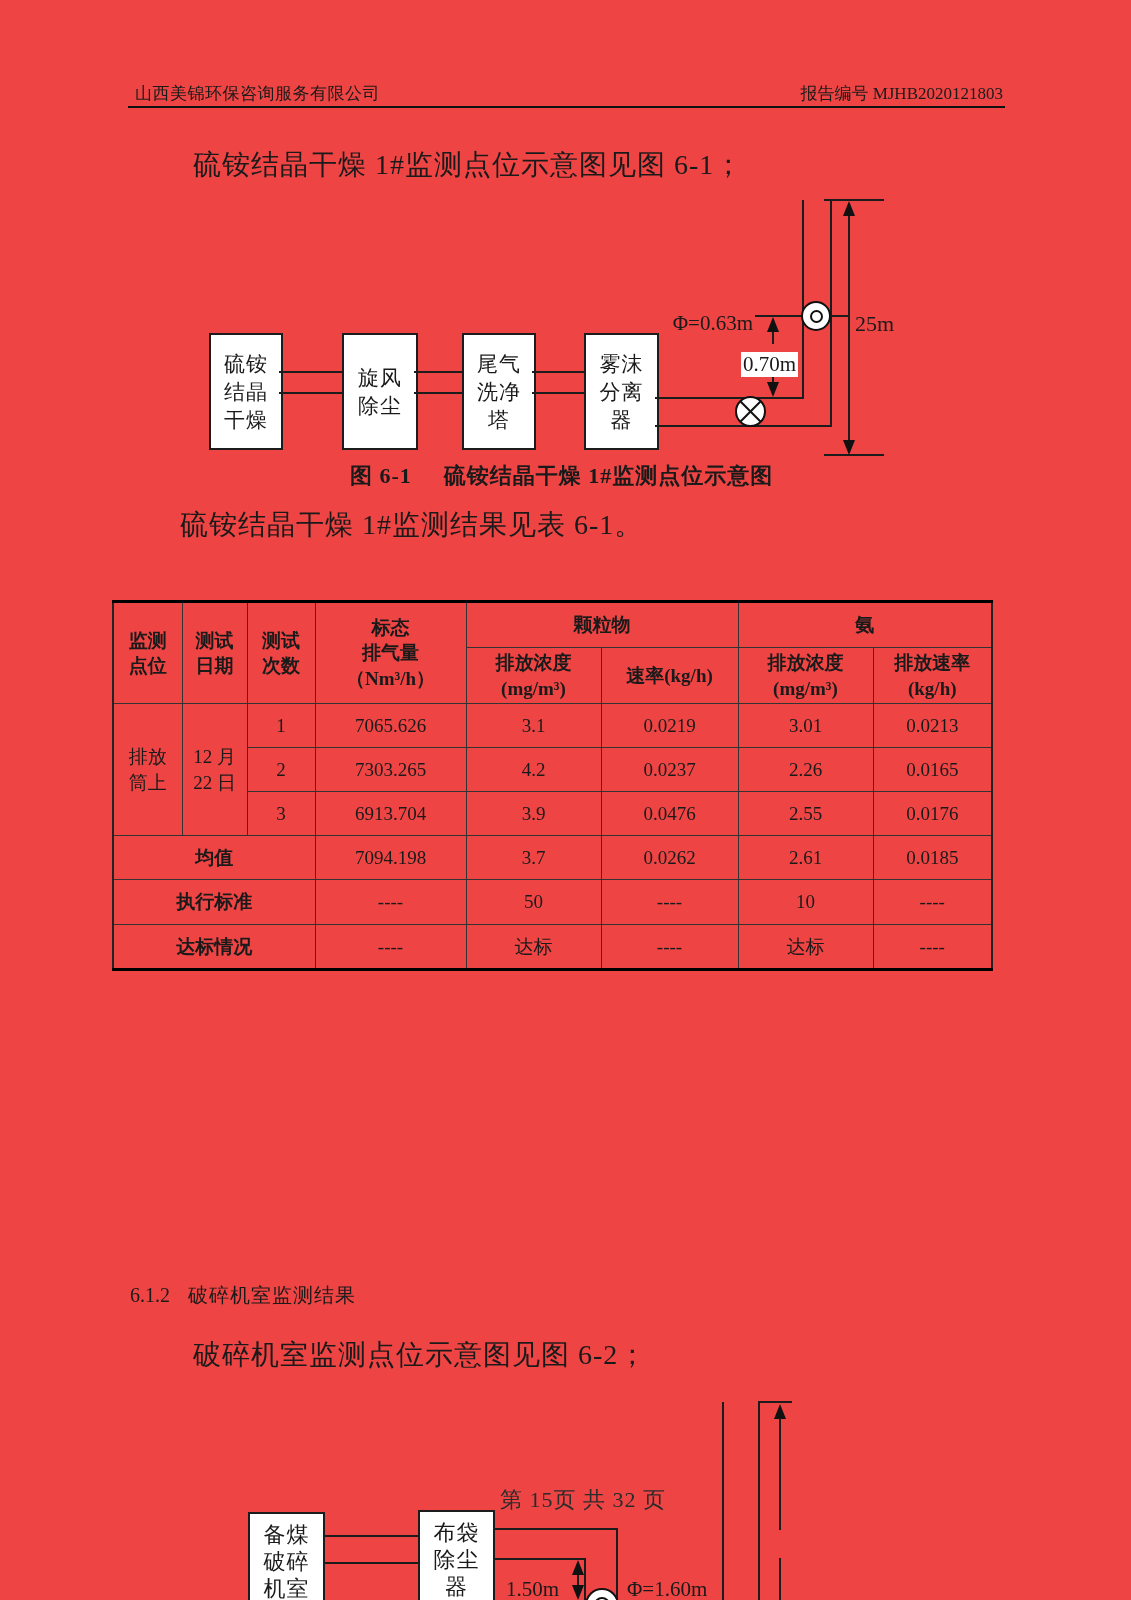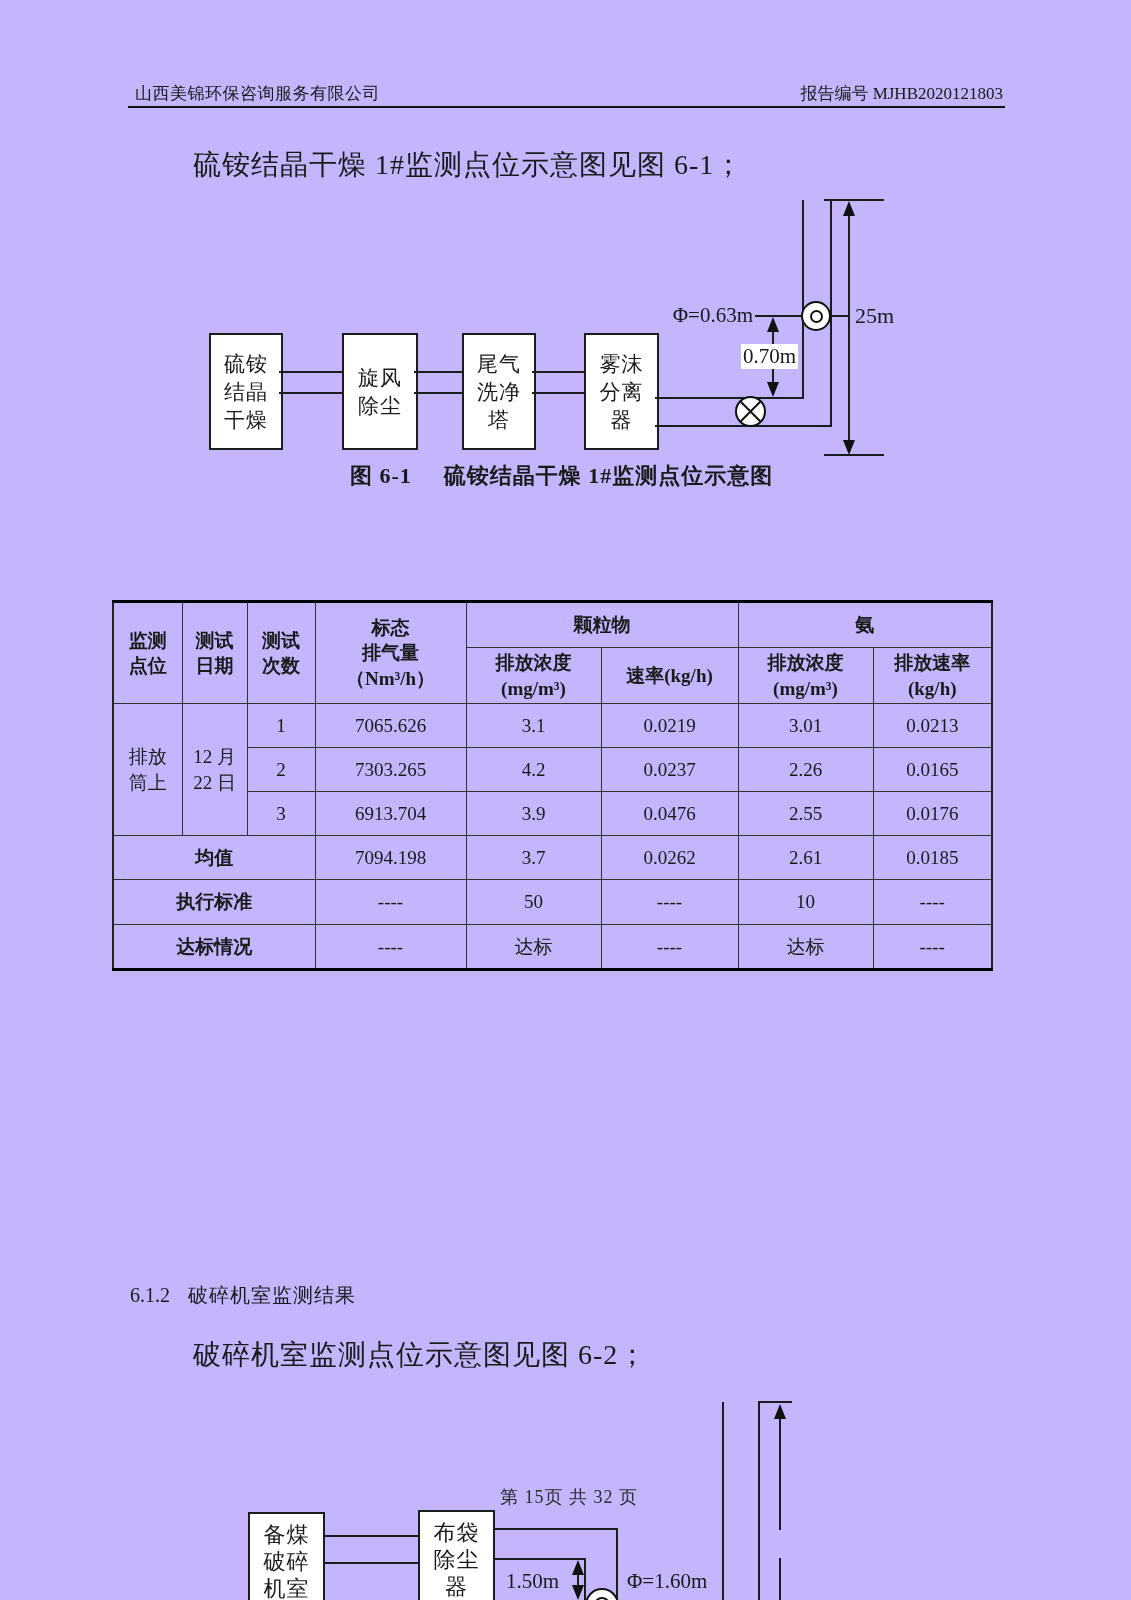--- a/index.html
+++ b/index.html
@@ -1,18 +1,18 @@
 <!DOCTYPE html>
 <html><head>
 <meta charset="utf-8">
 <style>
   html,body{margin:0;padding:0;background:#888;}
   .page{
     position:relative;width:1131px;height:1600px;margin:0 auto;
-    background:#c4b5fd;overflow:hidden;
+    background:#ef4444;overflow:hidden;
     font-family:"Liberation Serif","DejaVu Serif",serif;
     color:#1a1a1a;
   }
   .abs{position:absolute;}
   
   .hl{position:absolute;height:2px;background:#1c1c1c;}
   .vl{position:absolute;width:2px;background:#1c1c1c;}
   
   .arr{position:absolute;width:0;height:0;}
   .arr.up{border-left:6px solid transparent;border-right:6px solid transparent;border-bottom:15px solid #111;}
@@ -32,21 +32,21 @@
   .fbox{
     position:absolute;border:2px solid #1c1c1c;background:#fff;
     display:flex;flex-direction:column;align-items:center;justify-content:center;
     font-size:21px;line-height:28px;letter-spacing:1px;text-align:center;
   }
   .fbox2{
     position:absolute;border:2px solid #1c1c1c;background:#fff;
     font-size:22px;line-height:27px;letter-spacing:1px;text-align:center;
     padding-top:7px;box-sizing:border-box;
   }
-  .dimlabel{position:absolute;font-size:21px;white-space:nowrap;}
+  .dimlabel{position:absolute;font-size:21px;white-space:nowrap;margin-top:8px;}
   .dim25{left:855px;top:303px;font-size:22px;}
   .phi1{left:655px;top:303px;width:98px;text-align:right;}
   .d070{left:741px;top:344px;background:#fff;padding:0 2px;}
   .d150{left:506px;top:1569px;}
   .phi2{left:627px;top:1569px;}
   
   .port{position:absolute;border:2px solid #111;border-radius:50%;background:#fff;
         display:flex;align-items:center;justify-content:center;}
   .port .inner{border:2px solid #111;border-radius:50%;}
   
@@ -62,21 +62,21 @@
     border-top:3px solid #000;border-bottom:3px solid #000;
     border-left:2px solid #222;border-right:2px solid #222;
   }
   table.mon td,table.mon th{
     border:1.5px solid #333;
     text-align:center;vertical-align:middle;
     padding:2px 2px;font-weight:normal;
     white-space:pre-line;line-height:1.35;
   }
   table.mon th{font-weight:bold;}
-  .footer{position:absolute;left:500px;top:1485px;font-size:18px;color:#2b2b2b;letter-spacing:1px;white-space:nowrap;}
+  .footer{position:absolute;left:500px;top:1485px;font-size:22px;color:#2b2b2b;letter-spacing:1px;white-space:nowrap;}
 </style>
 </head>
 <body>
 
 <div class="page">
 
   <div class="hdr-left">山西美锦环保咨询服务有限公司</div>
   <div class="hdr-right">报告编号 MJHB2020121803</div>
   <div class="hdr-rule"></div>
 
@@ -142,20 +142,21 @@
     <div class="vl" style="left:848px;top:205px;height:246px;"></div>
     <div class="arr up" style="left:843px;top:201px;"></div>
     <div class="arr down" style="left:843px;top:440px;"></div>
     <div class="dimlabel dim25">25m</div>
 
     <div class="caption">
       <span>图 6-1</span><span class="gap"></span><span>硫铵结晶干燥 1#监测点位示意图</span>
     </div>
   </div>
 
+  <div class="para p2">硫铵结晶干燥 1#监测结果见表 6-1。</div>
 
 
   <table class="mon">
     <colgroup>
       <col style="width:69px">
         <col style="width:65px">
         <col style="width:68px">
         <col style="width:151px">
       <col style="width:135px">
         <col style="width:137px">

